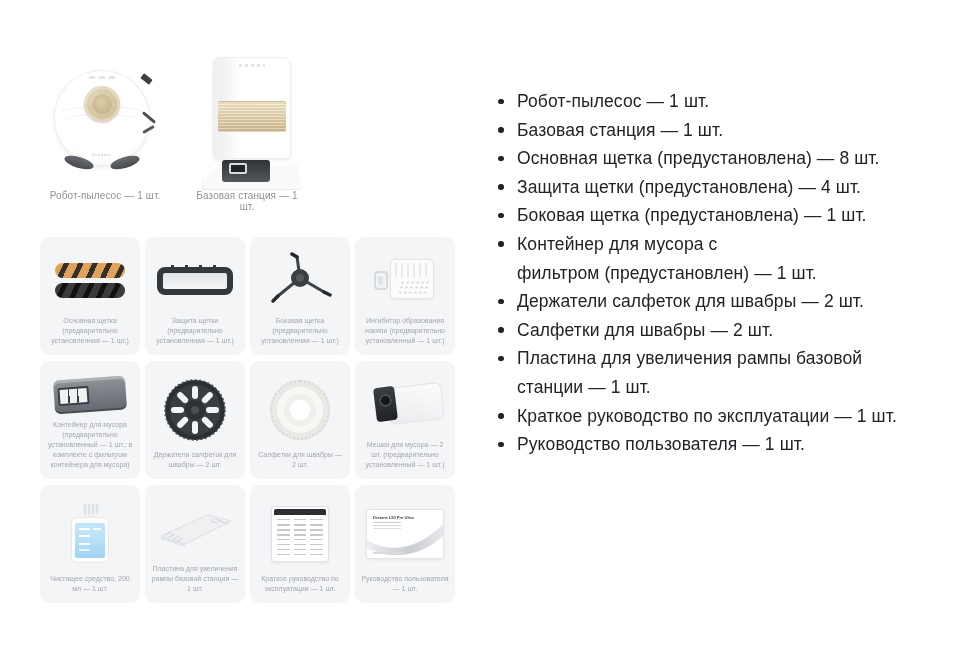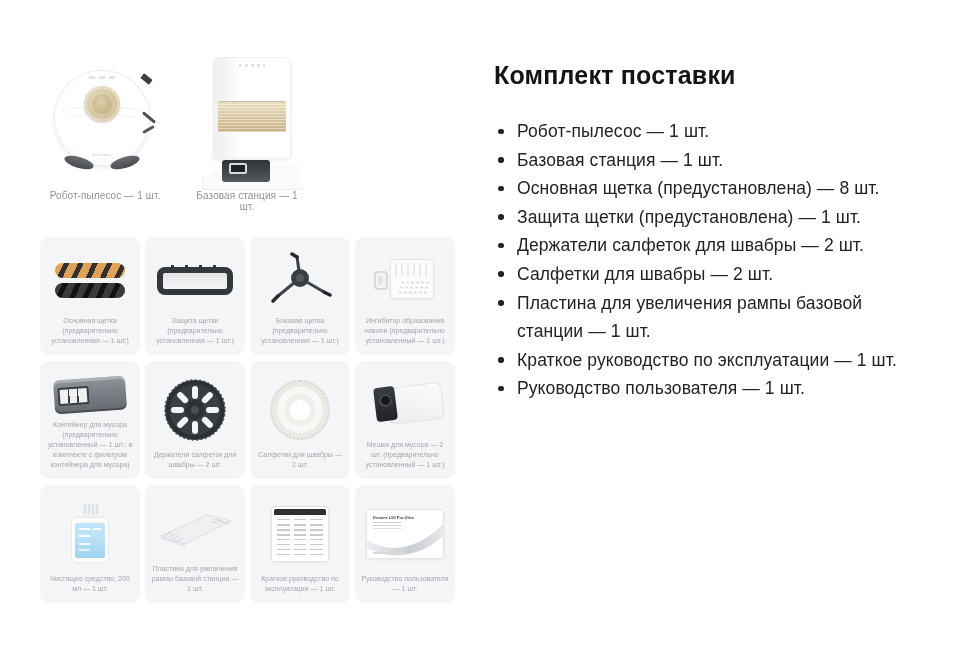--- a/index.html
+++ b/index.html
@@ -382,26 +382,27 @@
           </svg>
           <div class="mn-bar"></div>
         </div>
       </div>
       <div class="tile-cap">Руководство пользователя — 1 шт.</div>
     </div>
 
   </div>
 
   <div class="right">
-    <h1>Комплект поставки</h1>
     <ul class="pkg-list">
         <li>Робот-пылесос — 1 шт.</li>
         <li>Базовая станция — 1 шт.</li>
         <li>Основная щетка (предустановлена) — 8 шт.</li>
-        <li>Защита щетки (предустановлена) — 1 шт.</li>
+        <li>Защита щетки (предустановлена) — 4 шт.</li>
+        <li>Боковая щетка (предустановлена) — 1 шт.</li>
+        <li>Контейнер для мусора с<br>фильтром (предустановлен) — 1 шт.</li>
         <li>Держатели салфеток для швабры — 2 шт.</li>
         <li>Салфетки для швабры — 2 шт.</li>
         <li>Пластина для увеличения рампы базовой<br>станции — 1 шт.</li>
         <li>Краткое руководство по эксплуатации — 1 шт.</li>
         <li>Руководство пользователя — 1 шт.</li>
       </ul>
   </div>
 
 </div>
 

